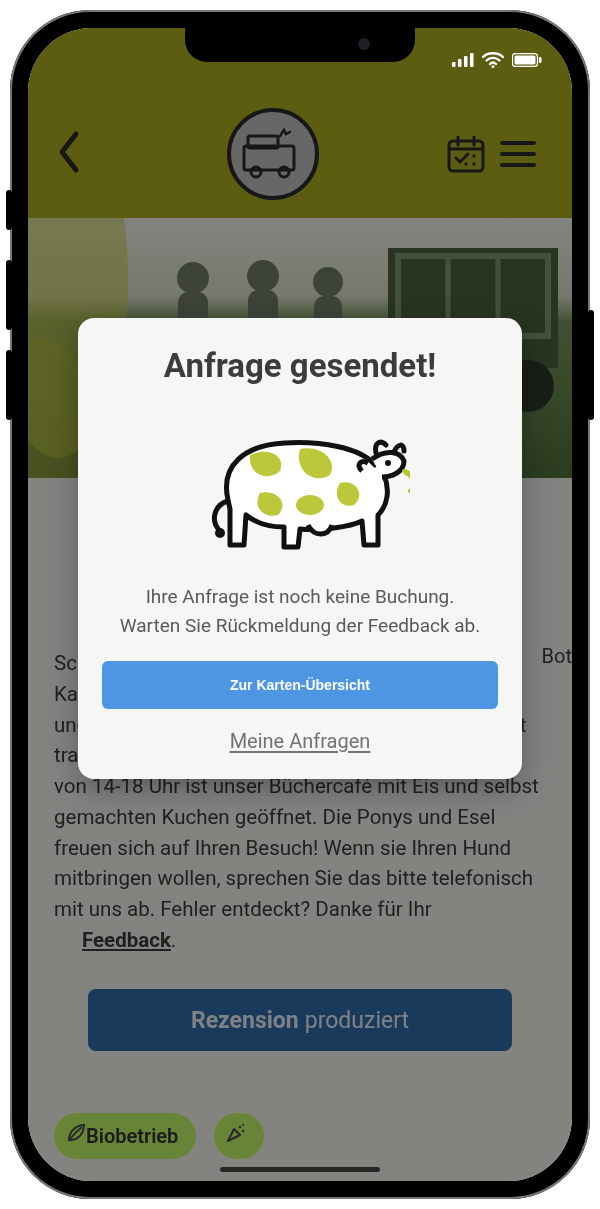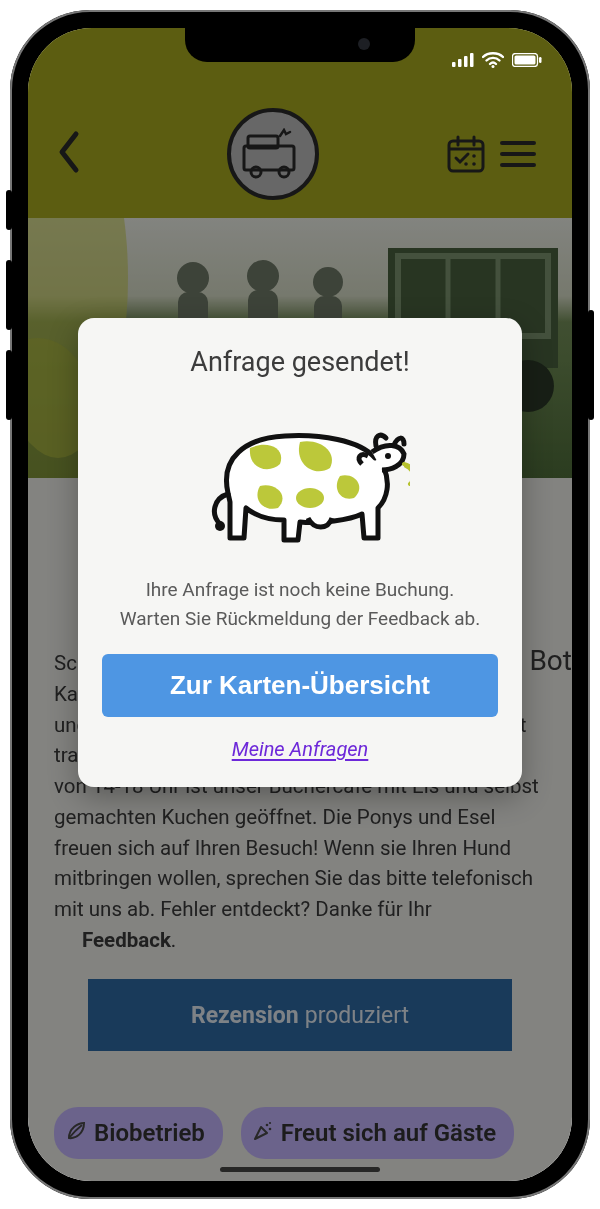--- a/index.html
+++ b/index.html
@@ -116,59 +116,59 @@
   .content {
     position:absolute;
     top:450px; left:0; right:0; bottom:0;
     background:#eeeeea;
     padding: 170px 26px 0 26px;
     color:#3b3b3b;
     font-size:20.5px;
     line-height:1.5;
   }
   .desc { }
-  .desc .feedback { font-weight:700; text-underline-offset:2px;margin-left:28px; }
+  .desc .feedback { font-weight:700; text-decoration: underline; text-underline-offset:2px;margin-left:28px; }
 
   .tag-row {
     position:absolute;
     left:26px; right:26px;
     bottom: 22px;
     display:flex;
     gap:18px;
   }
   .tag {
-    background:#c4b5fd;
+    background:#bef264;
     border-radius:24px;
     padding: 8px 18px 8px 12px;
-    font-size:24px;
+    font-size:20px;
     font-weight:600;
     color:#333;
     display:flex;
     align-items:center;
-    gap:8px;
+    gap:0;
   }
 
   .truncated {
     position:absolute;
     right:0;
     top:612px;
     z-index:6;
     background:#eeeeea;
     color:#3b3b3b;
-    font-size:28px;
+    font-size:20px;
     padding:4px 0 4px 4px;
   }
 
   .review-btn {
     position:absolute;
     left:60px; right:60px;
     bottom:130px;
-    height:72px;
+    height:62px;
     background:#2f6aa5;
-    border-radius:0;
+    border-radius:8px;
     display:flex;
     align-items:center;
     justify-content:center;
     color:#e5edf5;
     font-size:23px;
     z-index:6;
   }
   .review-btn .bold { font-weight:700; margin-right:6px;}
   .review-btn .light { font-weight:400;}
 
@@ -186,50 +186,49 @@
     left:50px; right:50px;
     top:290px;
     background:#f6f6f4;
     border-radius:16px;
     z-index:15;
     padding: 28px 24px 26px 24px;
     box-shadow: 0 10px 30px rgba(0,0,0,.3);
     text-align:center;
   }
   .modal h2 {
-    font-size:27px;
-    font-weight:400;
+    font-size:33px;
+    font-weight:700;
     color:#3c3c3c;
     margin-bottom:16px;
   }
   .cow-wrap { display:flex; justify-content:center; padding:4px 0 22px 0; }
   .modal p {
     font-size:19px;
     color:#5a5a5a;
     line-height:1.55;
     margin-bottom:20px;
   }
   .primary-btn{
     display:block;
     width:100%;
     background:#4e96e3;
     color:#fff;
-    font-size:26px;
+    font-size:14px;
     font-weight:700;
     border:none;
     border-radius:6px;
     padding:16px 0;
     margin-bottom:20px;
   }
   .modal .link{
-    color:#6d28d9;
+    color:#737373;
     font-size:20px;
     text-decoration:underline;
     text-underline-offset:3px;
-    font-style:italic;
   }
 
   .home-indicator{
     position:absolute;
     bottom:9px; left:50%;
     transform:translateX(-50%);
     width:160px; height:5px;
     background:#000;
     border-radius:3px;
     z-index:25;
@@ -361,21 +360,20 @@
         </div>
         <div class="tag">
           <span>
             <svg width="20" height="20" viewBox="0 0 20 20">
                 <path d="M2 18 L8 6 L14 12 Z" fill="none" stroke="#4a4a4a" stroke-width="2" stroke-linejoin="round"></path>
                 <circle cx="14" cy="4" r="1.3" fill="#4a4a4a"></circle>
                 <circle cx="17" cy="8" r="1.3" fill="#4a4a4a"></circle>
                 <circle cx="17" cy="2" r="1.1" fill="#4a4a4a"></circle>
               </svg>
           </span>
-          <span>Freut sich auf Gäste</span>
         </div>
       </div>
     </div>
 
     <div class="review-btn">
       <span class="bold">Rezension</span>
       <span class="light">produziert</span>
     </div>
 
     <span class="truncated">Bot</span>

